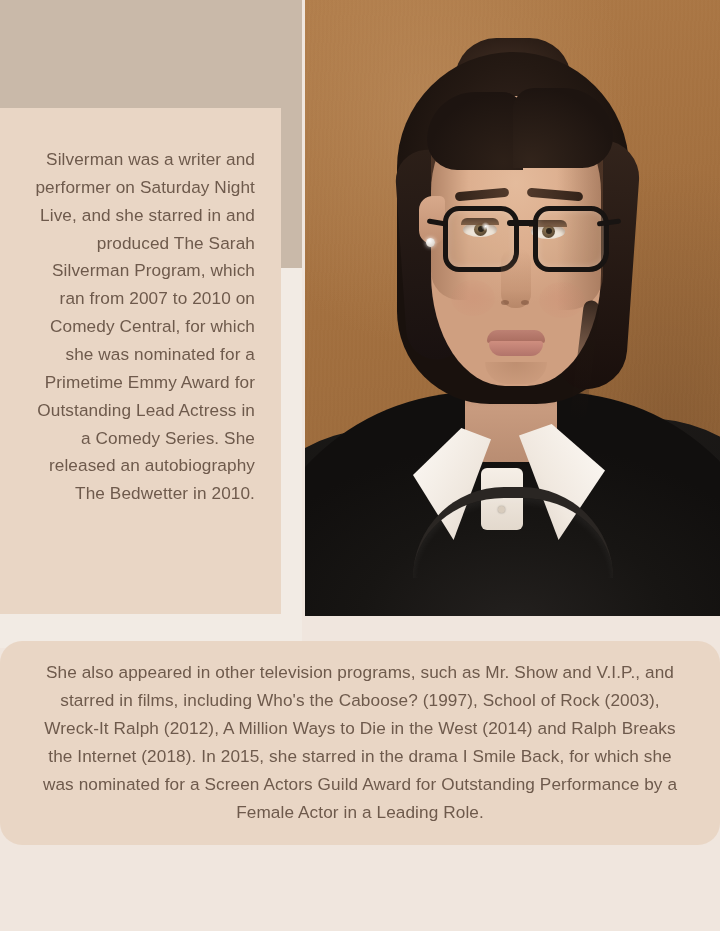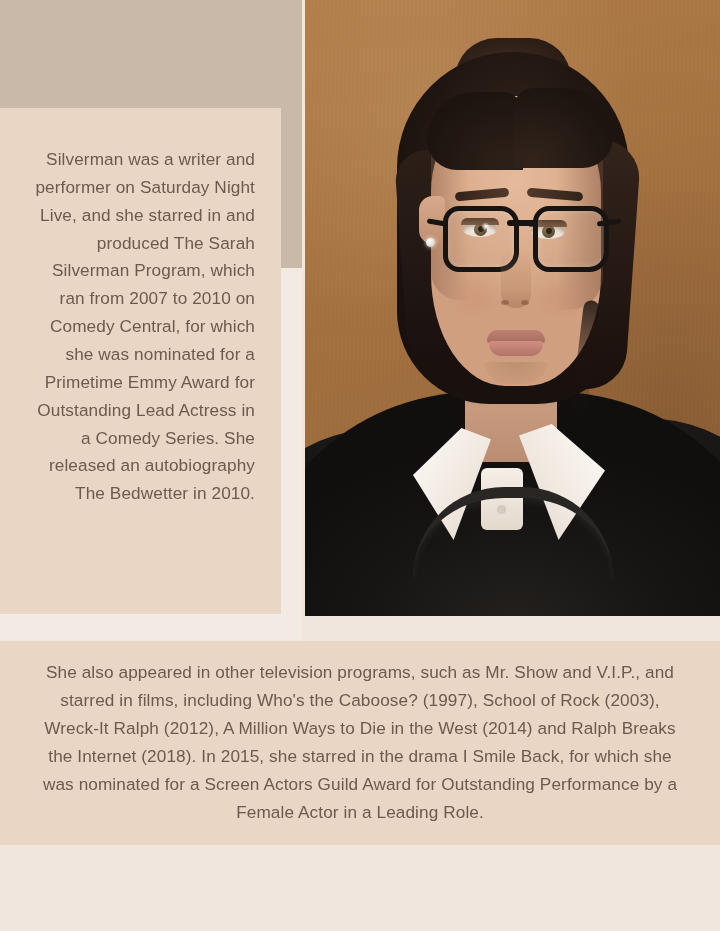--- a/index.html
+++ b/index.html
@@ -263,21 +263,21 @@
     background:linear-gradient(180deg,rgba(30,20,15,.85),rgba(30,20,15,0));
     border-radius:10px;transform:rotate(7deg);
   }
 
   
   .bottom-band{
     position:absolute;left:0;top:641px;width:720px;height:204px;
     background:#e9d6c5;
     box-sizing:border-box;
     padding:22px 40px;
-    display:flex;align-items:center;justify-content:center;
+    display:flex;align-items:center;justify-content:center;border-radius:22px;
   }
   .bottom-band p{
     margin:0;width:100%;text-align:center;
     font-size:17.2px;line-height:1.62;color:#6e5a4c;letter-spacing:.1px;
   }
 </style>
 </head>
 <body>
 
 <div class="stage">

